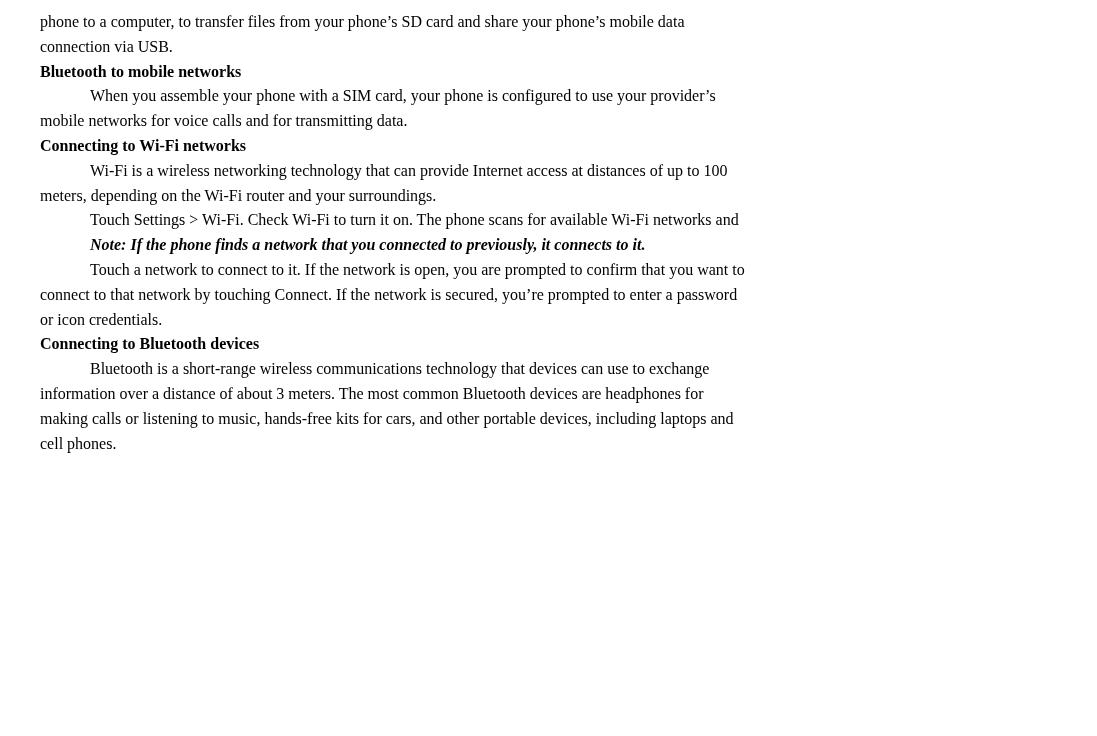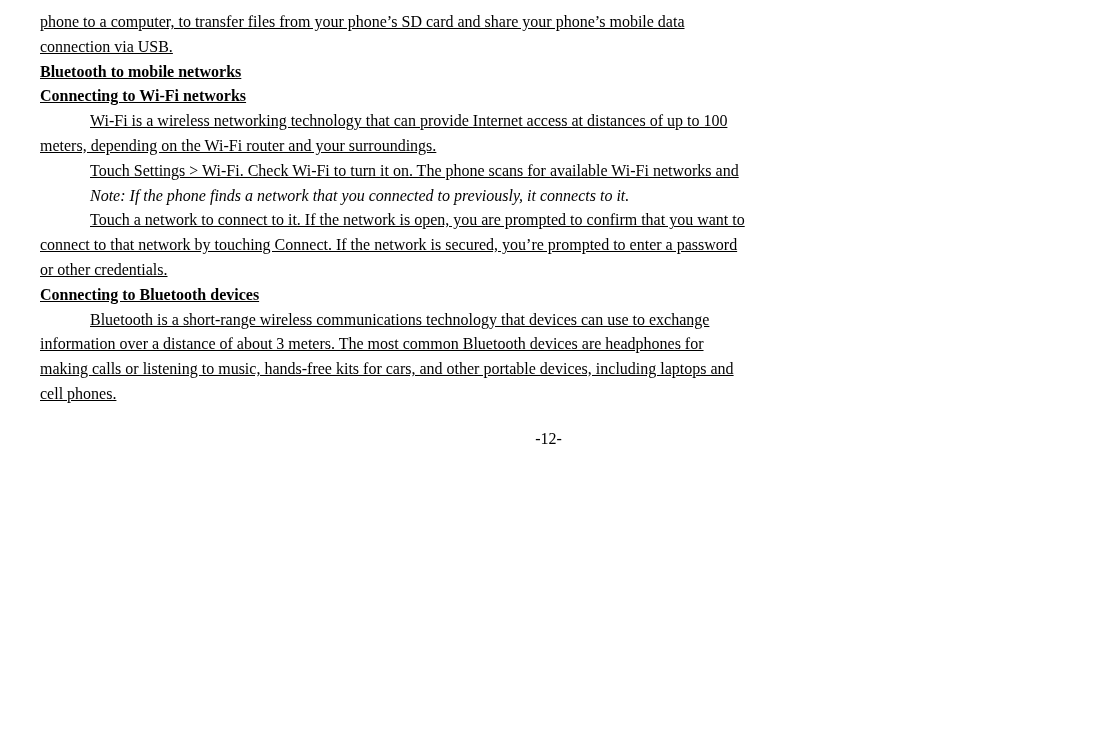--- a/index.html
+++ b/index.html
@@ -27,31 +27,31 @@
     }
 
     .section-heading {
       font-weight: bold;
       display: inline;
     }
 
     .paragraph {
       text-align: justify;
       margin-bottom: 0;
-      text-decoration: underline;
     }
 
     .indented {
       text-indent: 50px;
     }
 
     .italic-note {
       font-style: italic;
       text-indent: 50px;
       display: block;
+      font-weight: bold;
     }
 
     .page-number {
       text-align: center;
       margin-top: 20px;
     }
 
     p {
       margin-bottom: 0;
       line-height: 1.55;
@@ -64,49 +64,52 @@
 
   <p class="paragraph">
     <span>phone to a computer, to transfer files from your phone’s SD card and share your phone’s mobile data</span><br>
     <span>connection via USB.</span>
   </p>
 
   <p class="paragraph">
     <strong class="section-heading">Bluetooth to mobile networks</strong>
   </p>
 
+  <p class="paragraph indented">
+    <span>When you assemble your phone with a SIM card, your phone is configured to use your provider’s</span><br>
+    <span>mobile networks for voice calls and for transmitting data.</span>
+  </p>
 
   <p class="paragraph">
     <strong class="section-heading">Connecting to Wi-Fi networks</strong>
   </p>
 
   <p class="paragraph indented">
     <span>Wi-Fi is a wireless networking technology that can provide Internet access at distances of up to 100</span><br>
     <span>meters, depending on the Wi-Fi router and your surroundings.</span>
   </p>
 
   <p class="paragraph indented">
     <span>Touch Settings &gt; Wi-Fi. Check Wi-Fi to turn it on. The phone scans for available Wi-Fi networks and</span><br>
   </p>
 
   <p class="italic-note">Note: If the phone finds a network that you connected to previously, it connects to it.</p>
 
   <p class="paragraph indented">
     <span>Touch a network to connect to it. If the network is open, you are prompted to confirm that you want to</span><br>
     <span>connect to that network by touching Connect. If the network is secured, you’re prompted to enter a password</span><br>
-    <span>or other credentials.</span>
+    <span>or icon credentials.</span>
   </p>
 
   <p class="paragraph">
     <strong class="section-heading">Connecting to Bluetooth devices</strong>
   </p>
 
   <p class="paragraph indented">
     <span>Bluetooth is a short-range wireless communications technology that devices can use to exchange</span><br>
     <span>information over a distance of about 3 meters. The most common Bluetooth devices are headphones for</span><br>
     <span>making calls or listening to music, hands-free kits for cars, and other portable devices, including laptops and</span><br>
     <span>cell phones.</span>
   </p>
 
 
-  <p class="page-number">-12-</p>
 
 </div>
 
 </body></html>

